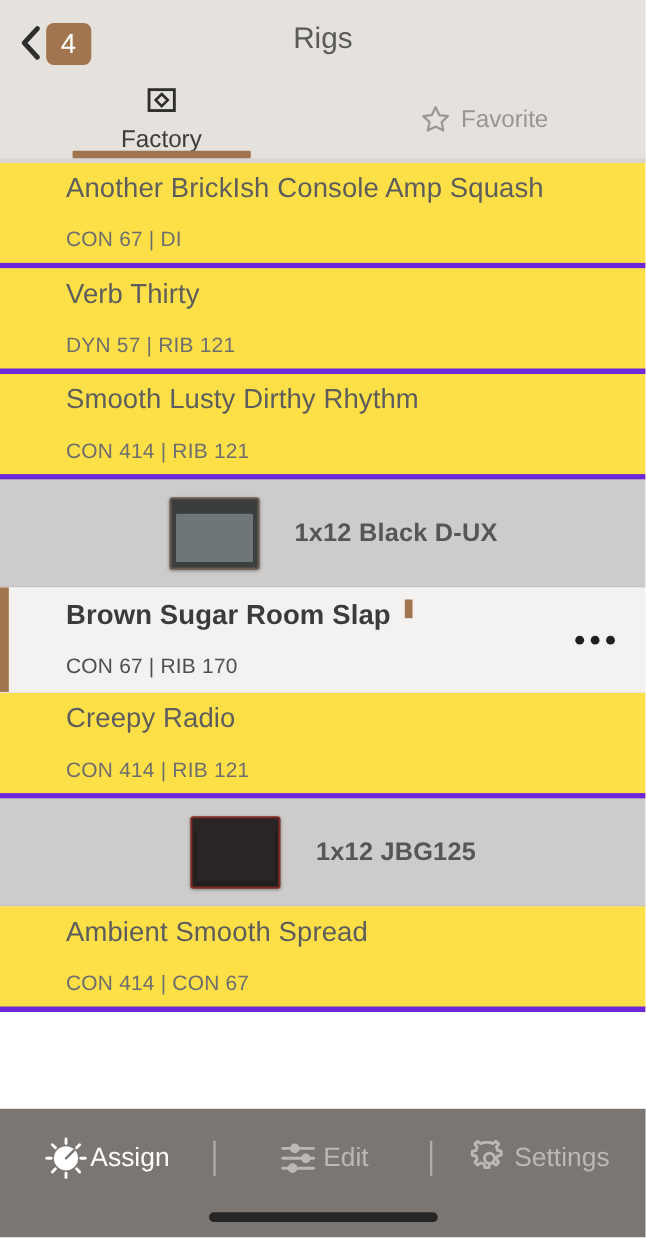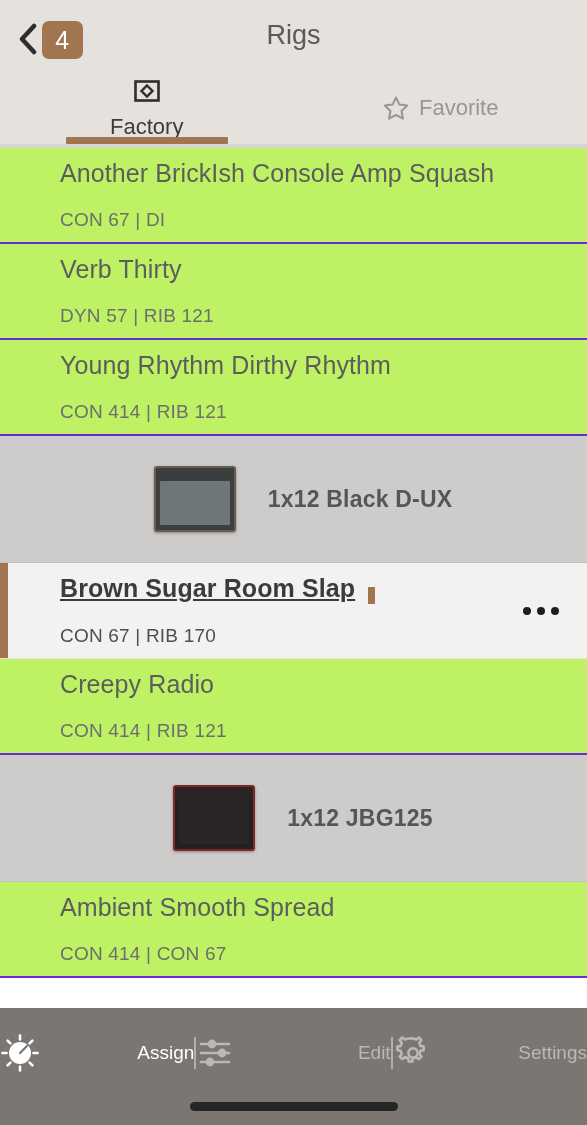--- a/index.html
+++ b/index.html
@@ -123,22 +123,22 @@
 
   
   .list {
     flex: 1 1 auto;
     overflow: hidden;
     background: #ffffff;
   }
   .row {
     position: relative;
     box-sizing: border-box;
-    background: #bef264;
-    border-bottom: 2px solid #6d28d9;
+    background: #fde047;
+    border-bottom: 5px solid #6d28d9;
     padding: 0 0 0 60px;
     height: 96px;
     display: flex;
     flex-direction: column;
     justify-content: center;
     cursor: pointer;
   }
   .row .title {
     font-size: 25px;
     color: #5d5d5d;
@@ -153,22 +153,21 @@
   }
 
   .row.selected {
     background: #f4f2f0;
     border-bottom: 1px solid #e7e4e1;
   }
   .row.selected .title {
     font-weight: bold;
     color: #3b3b3b;
     display: flex;
-    align-items: flex-end;
-    text-decoration: underline;
+    align-items: flex-start;
   }
   .row.selected .subtitle { color: #4f4f4f; }
   .sel-bar {
     position: absolute;
     left: 0; top: 0; bottom: 0;
     width: 8px;
     background: #a1754f;
   }
   .title-marker {
     display: inline-block;
@@ -196,21 +195,21 @@
     width: 8px;
     height: 8px;
     border-radius: 50%;
     background: #1f1f1f;
   }
 
   
   .row.group {
     background: #cdcccb;
     border-bottom: 1px solid #c2c1c0;
-    height: 127px;
+    height: 98px;
     padding-left: 0;
     flex-direction: row;
     align-items: center;
   }
   .cab-thumb {
     margin-left: 19px;
     width: 78px;
     height: 62px;
     border-radius: 3px;
     position: relative;
@@ -265,23 +264,23 @@
     position: relative;
     display: flex;
     align-items: flex-start;
     padding-top: 18px;
     box-sizing: border-box;
   }
   .bb-item {
     flex: 1;
     display: flex;
     align-items: center;
-    justify-content: space-between;
+    justify-content: center;
     gap: 2px;
-    font-size: 19px;
+    font-size: 24px;
     cursor: pointer;
     height: 54px;
   }
   .bb-item.active { color: #ffffff; }
   .bb-item.dim { color: #bdb8b3; }
   .bb-sep {
     width: 2px;
     height: 32px;
     background: #b4afaa;
     margin-top: 11px;
@@ -354,21 +353,21 @@
       <div class="title">Another BrickIsh Console Amp Squash</div>
       <div class="subtitle">CON 67 | DI</div>
     </div>
 
     <div class="row">
       <div class="title">Verb Thirty</div>
       <div class="subtitle">DYN 57 | RIB 121</div>
     </div>
 
     <div class="row">
-      <div class="title">Young Rhythm Dirthy Rhythm</div>
+      <div class="title">Smooth Lusty Dirthy Rhythm</div>
       <div class="subtitle">CON 414 | RIB 121</div>
     </div>
 
     <div class="row group">
       <div class="cab-thumb black">
         <span class="cab-handle"></span>
         <span class="cab-top"></span>
         <span class="cab-grill"></span>
       </div>
       <div class="group-label">1x12 Black D-UX</div>

